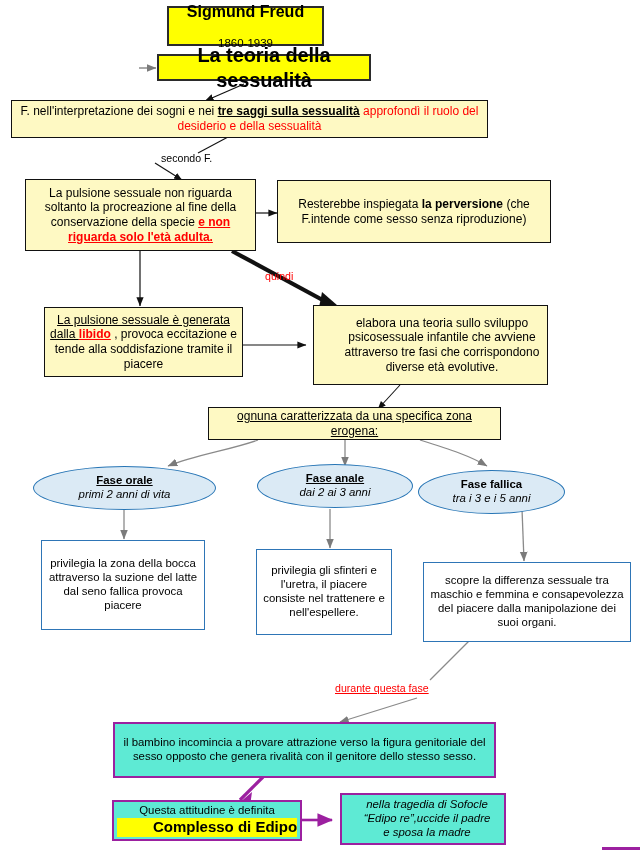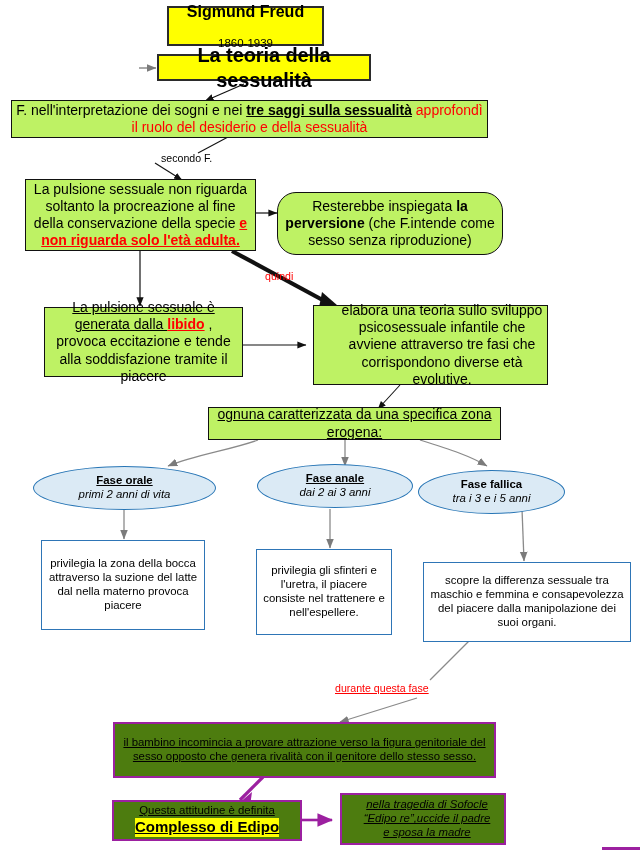--- a/index.html
+++ b/index.html
@@ -40,36 +40,35 @@
   .yellow {
     background: #ffff00;
     border: 2px solid #2b2b2b;
   }
   .title-main { font-size: 16px; font-weight: bold; }
   .title-sub  { font-size: 11.5px; font-weight: normal; margin-top: 14px; }
   .theory-txt { font-size: 20px; font-weight: bold; letter-spacing: -0.1px; }
 
   
   .blackbox {
-    background: #bef264;
+    background: #fef9c3;
     border: 1.6px solid #111111;
-    font-size: 14px;
+    font-size: 12px;
   }
   
   .bluebox {
     background: #ffffff;
     border: 1.6px solid #2e75b6;
     font-size: 11.4px;
   }
   
   .purplebox {
-    background: #4d7c0f;
+    background: #5eead4;
     border: 2.4px solid #9c20a0;
     font-size: 11.4px;
-    text-decoration: underline;
   }
   
   .ellipse {
     background: #dbeaf5;
     border: 1.6px solid #2775b5;
     border-radius: 50%;
     font-size: 11.4px;
   }
   .ph-name {
     font-weight: bold;
@@ -92,21 +91,21 @@
     color: #ff0000;
   }
   .edgelabel.red.u { text-decoration: underline; }
 
   
   .r       { color: #ff0000; }
   .bu      { font-weight: bold; text-decoration: underline; }
   .ru      { color: #ff0000; font-weight: bold; text-decoration: underline; }
   .u       { text-decoration: underline; }
   .b       { font-weight: bold; }
-  .hl      { background: #ffff00; font-weight: bold; font-size: 15px; }
+  .hl      { background: #ffff00; font-weight: bold; font-size: 15px; padding-left: 36px; }
   .it      { font-style: italic; }
 
   .inner { width: 100%; padding: 0 4px; box-sizing: border-box; }
 
   .corner-mark {
     position: absolute;
     background: #9c20a0;
   }
 </style>
 </head>
@@ -178,21 +177,21 @@
   </div>
 
   <div class="edgelabel" style="left:161px; top:152px;">secondo F.</div>
 
   <div class="node blackbox" style="left:25px; top:179px; width:231px; height:72px;">
     <div class="inner">
       <span>La pulsione sessuale non riguarda soltanto la procreazione al fine della conservazione della specie </span><span class="ru">e non riguarda solo l'età adulta.</span>
     </div>
   </div>
 
-  <div class="node blackbox" style="left:277px; top:192px; width:226px; height:63px;border-radius:19px;">
+  <div class="node blackbox" style="left:277px; top:180px; width:274px; height:63px;">
     <div class="inner">
       <span>Resterebbe inspiegata </span><span class="b">la perversione</span><span> (che F.intende come sesso senza riproduzione)</span>
     </div>
   </div>
 
   <div class="edgelabel red" style="left:265px; top:270px;">quindi</div>
 
   <div class="node blackbox" style="left:44px; top:307px; width:199px; height:70px;">
     <div class="inner">
       <span class="u">La pulsione sessuale è generata dalla </span><span class="ru">libido</span><span> , provoca eccitazione e tende alla soddisfazione tramite il piacere</span>
@@ -216,21 +215,21 @@
     <span class="ph-name u">Fase anale</span>
     <span class="ph-age">dai 2 ai 3 anni</span>
   </div>
 
   <div class="node ellipse" style="left:418px; top:470px; width:147px; height:44px; flex-direction:column;">
     <span class="ph-name">Fase fallica</span>
     <span class="ph-age">tra i 3 e i 5 anni</span>
   </div>
 
   <div class="node bluebox" style="left:41px; top:540px; width:164px; height:90px;">
-    <div class="inner">privilegia la zona della bocca attraverso la suzione del latte dal nella materno provoca piacere</div>
+    <div class="inner">privilegia la zona della bocca attraverso la suzione del latte dal seno fallica provoca piacere</div>
   </div>
 
   <div class="node bluebox" style="left:256px; top:549px; width:136px; height:86px;">
     <div class="inner">privilegia gli sfinteri e l'uretra, il piacere consiste nel trattenere e nell'espellere.</div>
   </div>
 
   <div class="node bluebox" style="left:423px; top:562px; width:208px; height:80px;">
     <div class="inner">scopre la differenza sessuale tra maschio e femmina e consapevolezza del piacere dalla manipolazione dei suoi organi.</div>
   </div>
 

